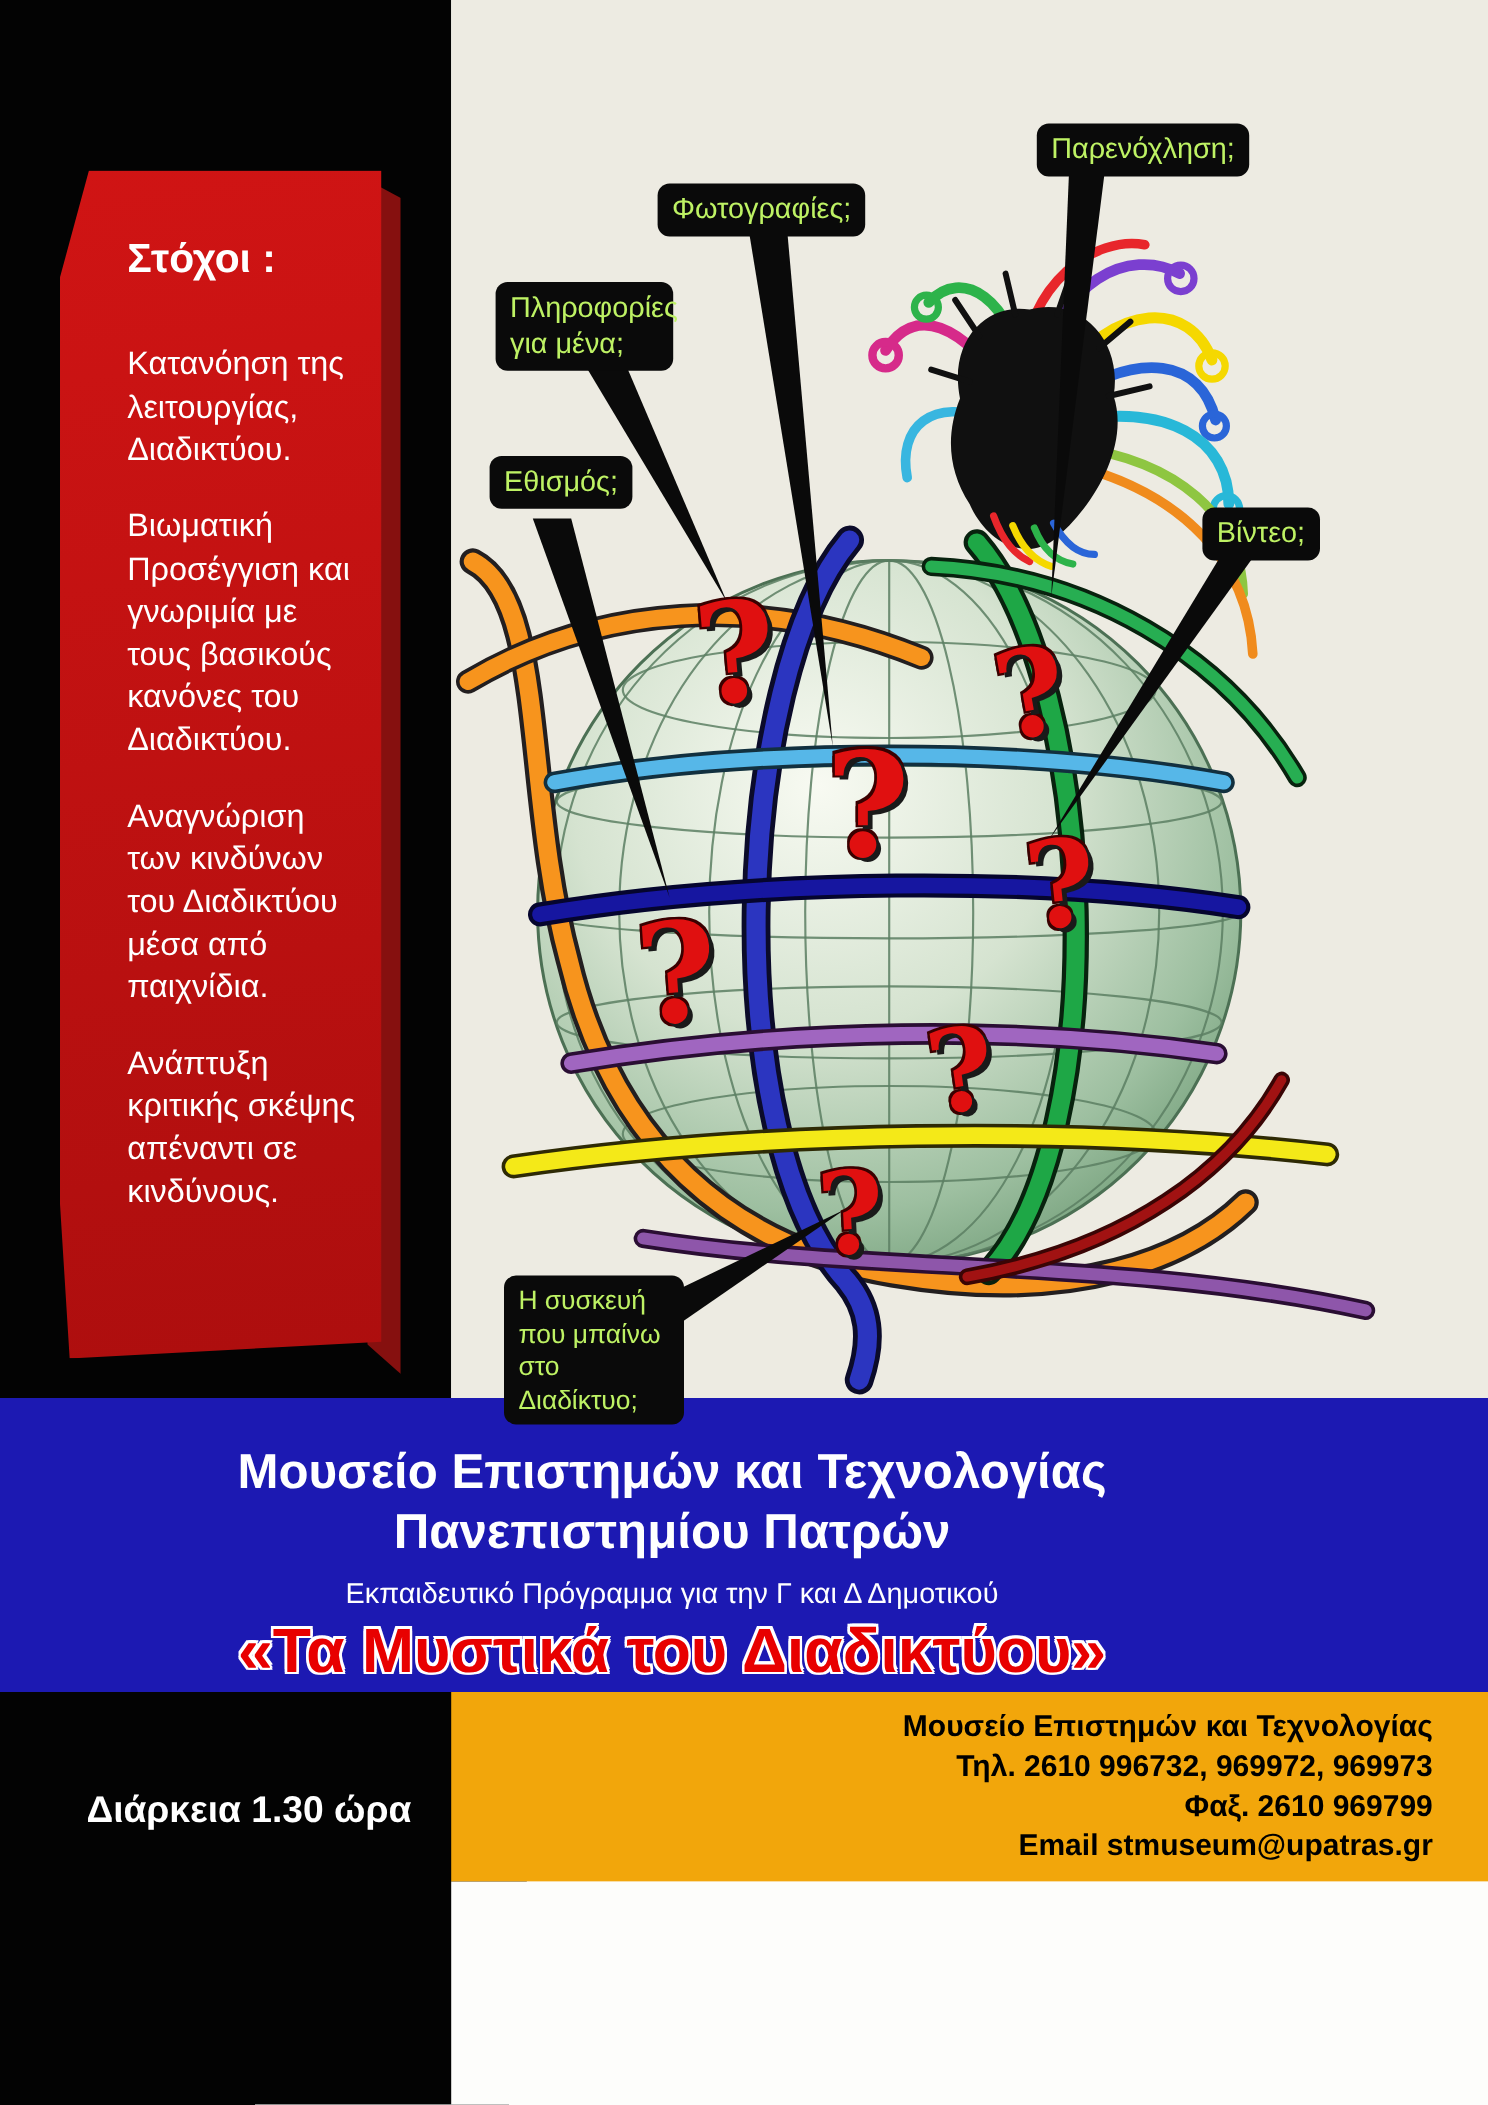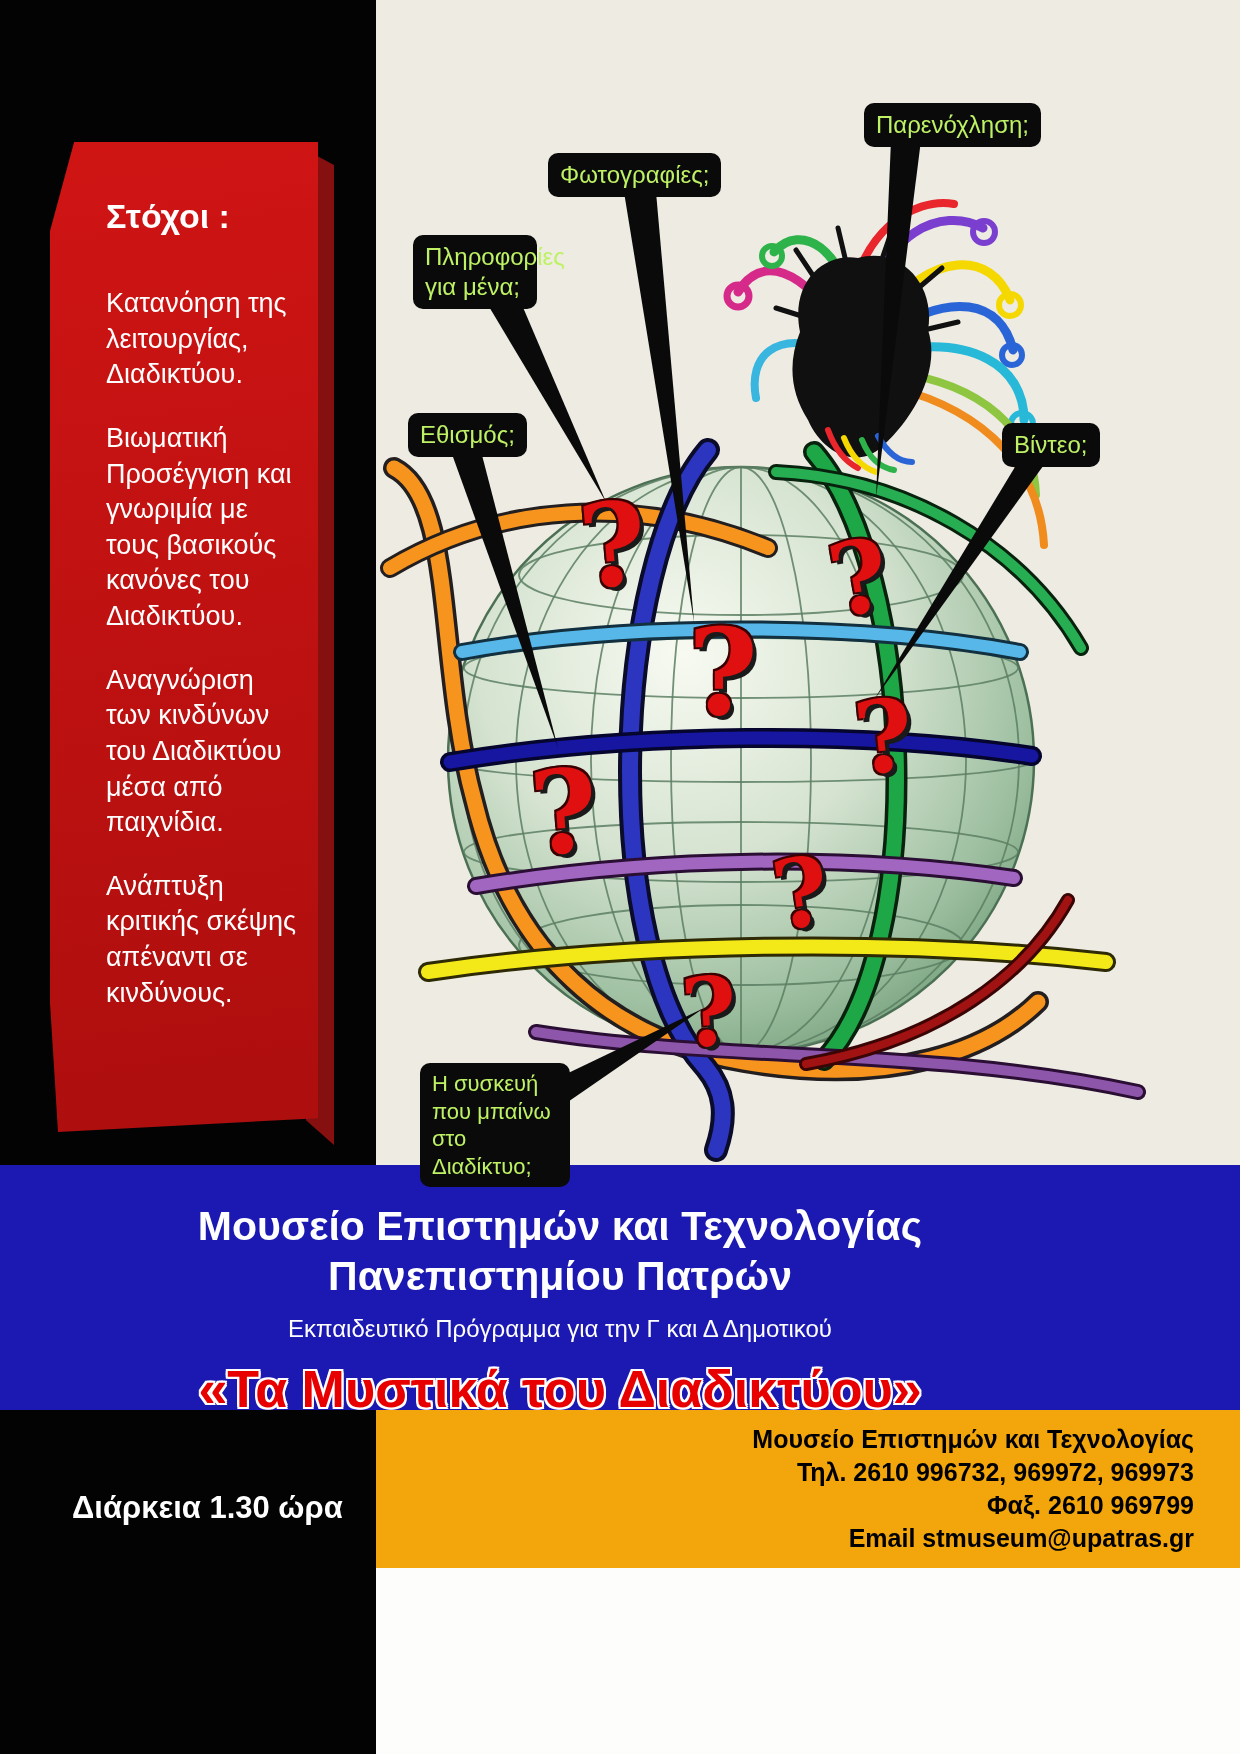--- a/index.html
+++ b/index.html
@@ -29,21 +29,21 @@
            text-shadow:4px 4px 0 #1a1a1a,-2px -2px 0 #3a0000,2px -2px 0 #3a0000,-2px 2px 0 #3a0000; }
 
   .bubble { position:absolute; z-index:5; background:#0a0a0a; color:#bef264; border-radius:10px;
             padding:7px 12px; font-size:24px; line-height:1.25; }
 
   
   .blue-band { position:absolute; left:0; top:1165px; width:1240px; height:245px; background:#1c19b2;
                color:#ffffff; text-align:center; padding:36px 120px 0 0; }
   .band-title { font-size:41px; font-weight:bold; line-height:1.22; }
   .band-sub { font-size:24px; margin-top:14px; }
-  .band-program { font-size:52px; font-weight:bold; color:#e80000; margin-top:16px;
+  .band-program { font-size:52px; font-weight:bold; color:#e80000; margin-top:3px;
                   text-shadow:-2px -2px 0 #fff,2px -2px 0 #fff,-2px 2px 0 #fff,2px 2px 0 #fff,
                               -2px 0 0 #fff,2px 0 0 #fff,0 -2px 0 #fff,0 2px 0 #fff; }
 
   
   .footer-black { position:absolute; left:0; top:1410px; width:439px; height:344px; background:#030303; }
   .duration { position:absolute; left:72px; top:80px; color:#ffffff; font-size:31px; font-weight:bold; }
   .footer-orange { position:absolute; left:376px; top:1410px; width:864px; height:158px; background:#f2a60b;
                    color:#000; text-align:right; padding:13px 46px 0 0; }
   .footer-orange .contact-line { font-size:25px; font-weight:bold; line-height:33px; }
   .footer-white { position:absolute; left:376px; top:1568px; width:864px; height:186px; background:#fdfdfb; }
@@ -169,22 +169,22 @@
     <span class="qmark" style="left:237px; top:545px; font-size:115px; transform:translate(-50%,-50%) rotate(-5deg);">?</span>
     <span class="qmark" style="left:347px; top:672px; font-size:120px; transform:translate(-50%,-50%);">?</span>
     <span class="qmark" style="left:483px; top:578px; font-size:100px; transform:translate(-50%,-50%) rotate(-10deg);">?</span>
     <span class="qmark" style="left:508px; top:737px; font-size:100px; transform:translate(-50%,-50%) rotate(-6deg);">?</span>
     <span class="qmark" style="left:188px; top:812px; font-size:115px; transform:translate(-50%,-50%) rotate(-4deg);">?</span>
     <span class="qmark" style="left:425px; top:893px; font-size:95px; transform:translate(-50%,-50%) rotate(-8deg);">?</span>
     <span class="qmark" style="left:333px; top:1012px; font-size:95px; transform:translate(-50%,-50%) rotate(-3deg);">?</span>
 
     <div class="bubble" style="left:488px; top:103px;">Παρενόχληση;</div>
     <div class="bubble" style="left:172px; top:153px;">Φωτογραφίες;</div>
-    <div class="bubble" style="left:37px; top:235px; width:124px;">Πληροφορίες για μένα;</div>
-    <div class="bubble" style="left:32px; top:413px;">Εθισμός;</div>
+    <div class="bubble" style="left:37px; top:235px; width:148px;">Πληροφορίες για μένα;</div>
+    <div class="bubble" style="left:32px; top:380px;">Εθισμός;</div>
     <div class="bubble" style="left:626px; top:423px;text-align:right;">Βίντεο;</div>
     <div class="bubble" style="left:44px; top:1063px; width:150px; font-size:22px;">Η συσκευή που μπαίνω στο Διαδίκτυο;</div>
   </div>
 
   <div class="blue-band">
     <div class="band-title">Μουσείο  Επιστημών και Τεχνολογίας</div>
     <div class="band-title">Πανεπιστημίου Πατρών</div>
     <div class="band-sub">Εκπαιδευτικό Πρόγραμμα για την Γ και Δ Δημοτικού</div>
     <div class="band-program">«Τα Μυστικά του Διαδικτύου»</div>
   </div>

